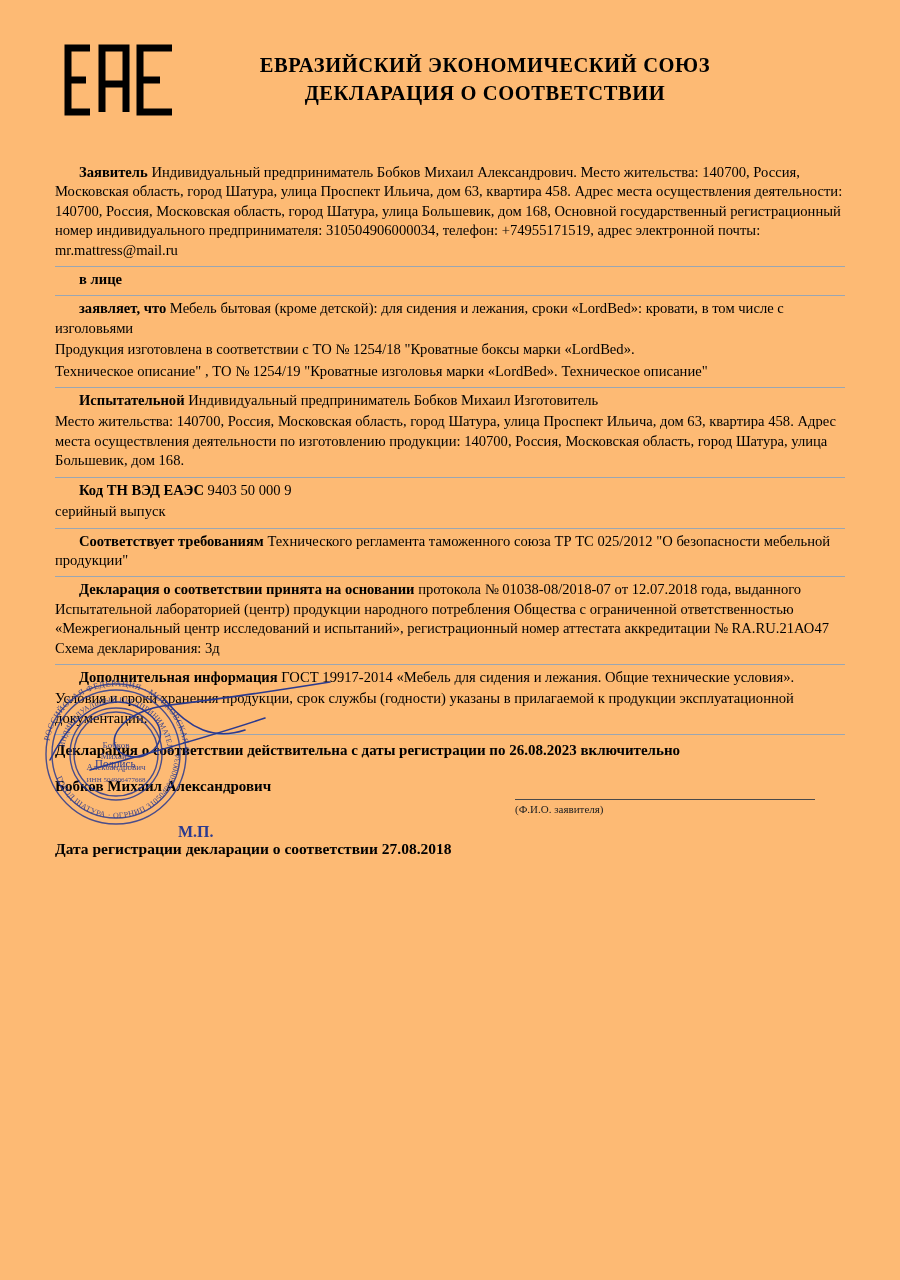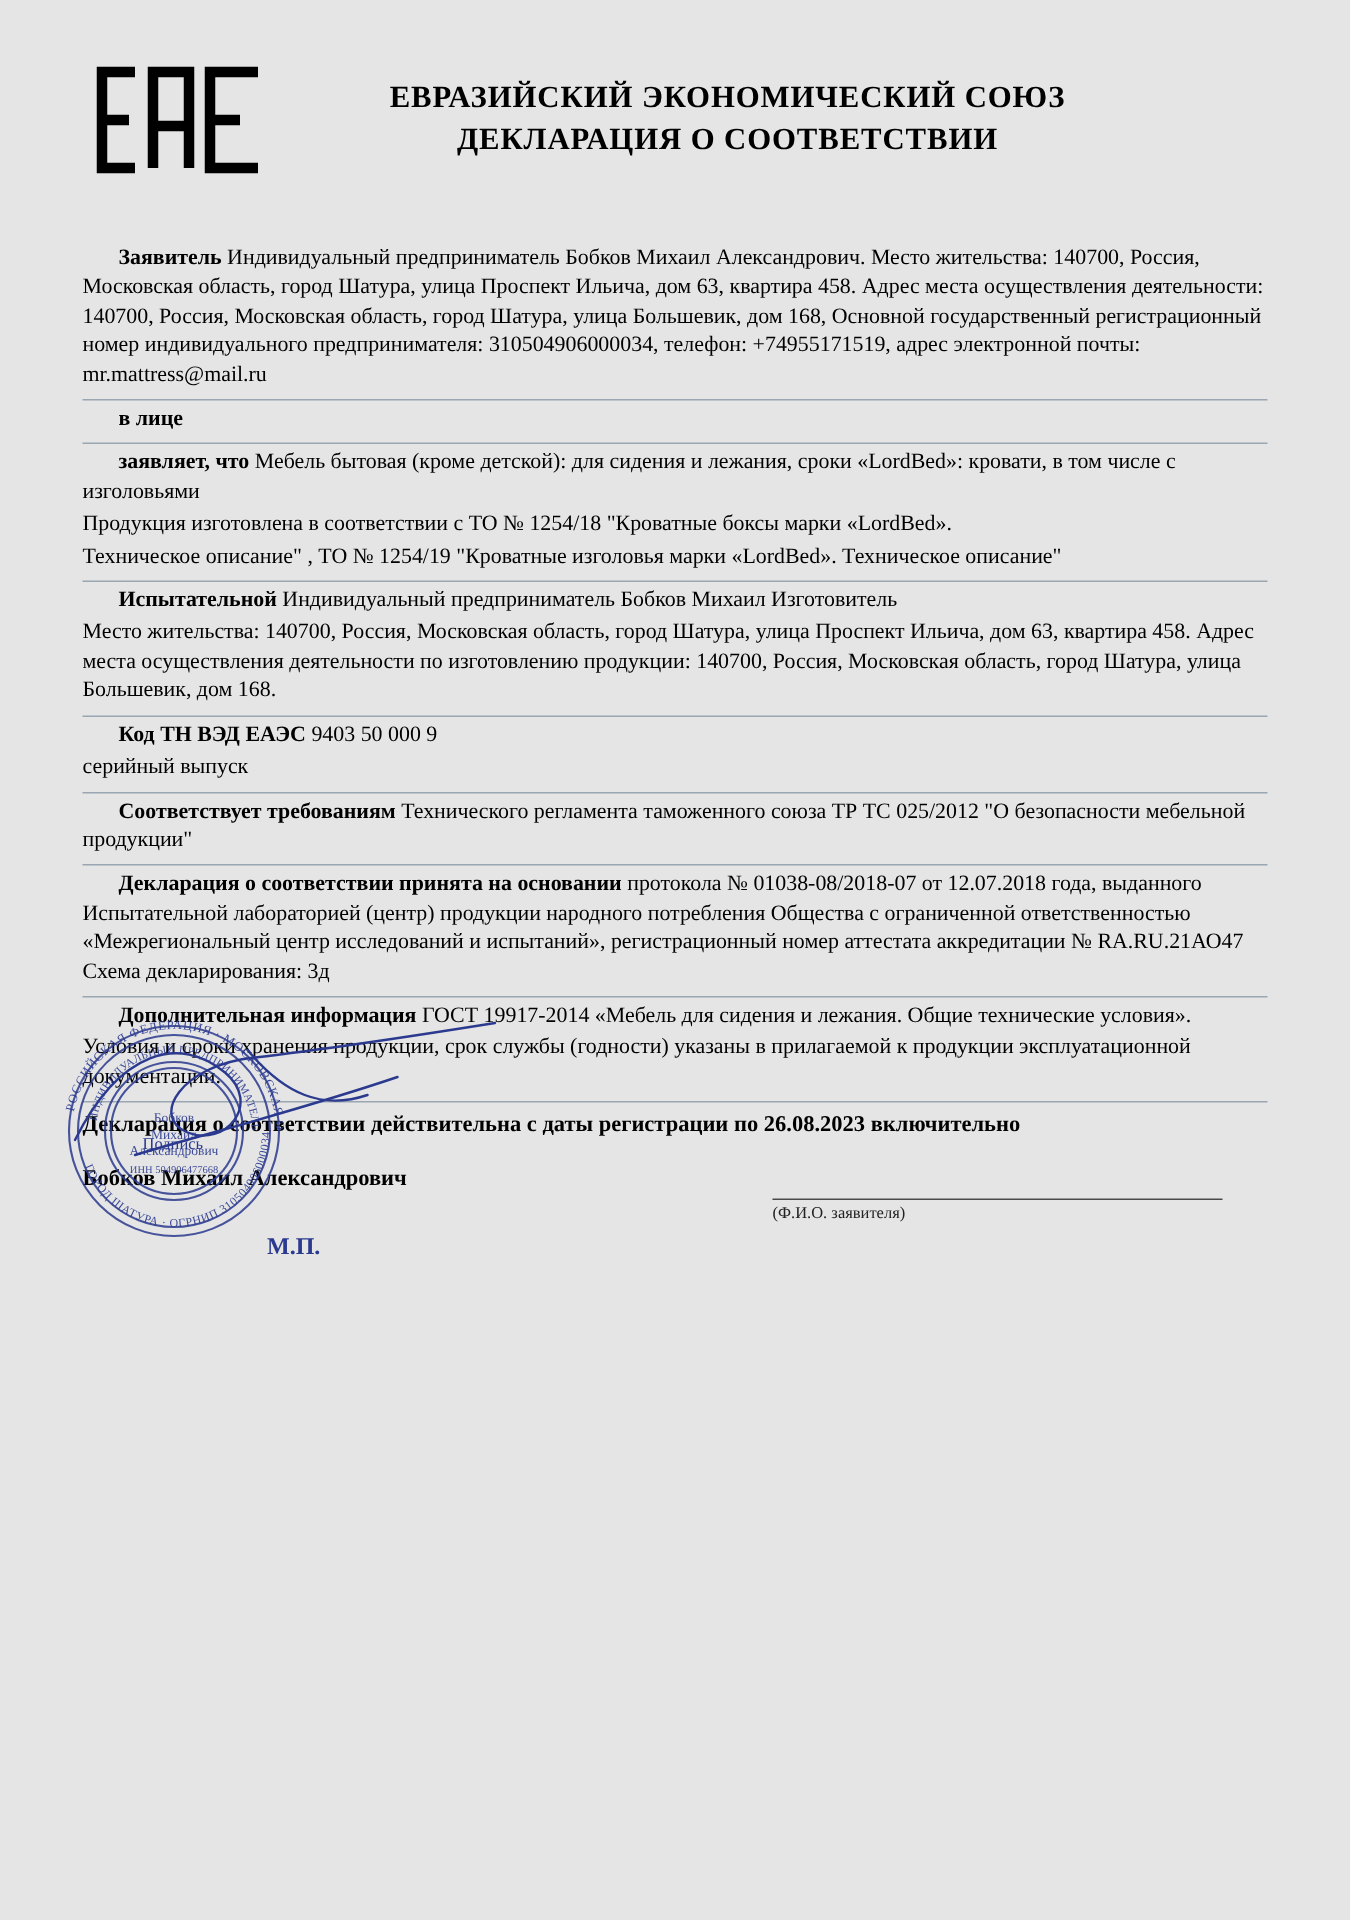--- a/index.html
+++ b/index.html
@@ -12,21 +12,21 @@
     height: 1280px;
     font-family: "Liberation Serif", serif;
     color: #000;
     position: relative;
     overflow: hidden;
   }
   .page {
     position: relative;
     width: 900px;
     height: 1280px;
-    background: #e5e5e5;
+    background: #fdba74;
   }
 
   
   .header {
     display: flex;
     align-items: flex-start;
     padding: 36px 0 0 0;
   }
   .eac-mark {
     width: 120px;
@@ -210,20 +210,24 @@
     </div>
 
     <div class="sign-row">
       <div class="sign-name">Бобков Михаил Александрович</div>
     </div>
     <div class="sign-under">
       <div class="sign-line">(Ф.И.О. заявителя)</div>
     </div>
 
 
+    <div class="date-line">
+      <span>Дата регистрации декларации о соответствии</span>
+      <span>27.08.2018</span>
+    </div>
   </div>
 
   <svg class="handsign" viewBox="0 0 320 150" xmlns="http://www.w3.org/2000/svg">
     <g fill="none" stroke="#2b3a8f" stroke-width="1.6" stroke-linecap="round">
       <path d="M20 100 C 50 40, 90 30, 120 55 C 145 76, 120 105, 95 95 C 70 85, 90 50, 140 45 C 200 38, 250 30, 300 22"></path>
       <path d="M60 110 C 110 95, 170 80, 235 58"></path>
       <path d="M135 40 C 160 70, 185 80, 215 70"></path>
     </g>
   </svg>
 

